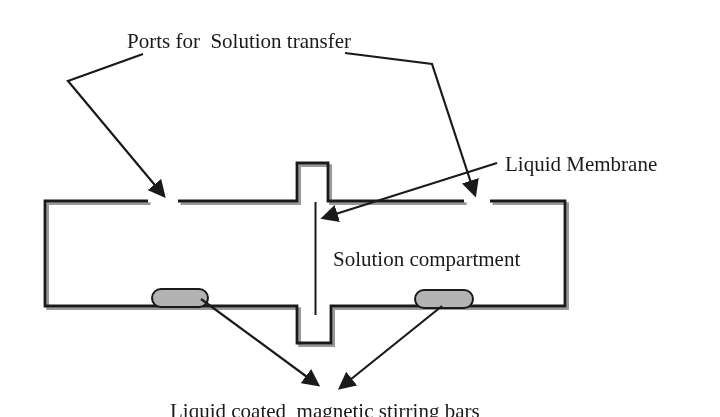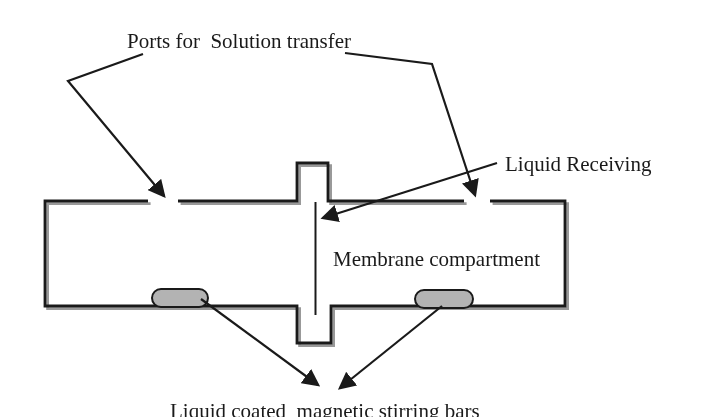--- a/index.html
+++ b/index.html
@@ -56,20 +56,20 @@
 
     <polyline class="pointer" points="143,30 68,57 164,172" marker-end="url(#arrow)"></polyline>
     <polyline class="pointer" points="345,29 432,40 475,171" marker-end="url(#arrow)"></polyline>
     <line class="pointer" x1="497" y1="139" x2="323" y2="194" marker-end="url(#arrow)"></line>
     <line class="pointer" x1="201" y1="275" x2="318" y2="361" marker-end="url(#arrow)"></line>
     <line class="pointer" x1="442" y1="282" x2="340" y2="364" marker-end="url(#arrow)"></line>
   </svg>
 
   <div class="lbl" style="left:127px; top:5px;">Ports for  Solution transfer</div>
 
-  <div class="lbl" style="left:505px; top:128px;">Liquid Receiving</div>
+  <div class="lbl" style="left:505px; top:128px;">Liquid Membrane</div>
 
 
-  <div class="lbl" style="left:333px; top:223px;">Membrane compartment</div>
+  <div class="lbl" style="left:333px; top:223px;">Solution compartment</div>
 
   <div class="lbl" style="left:170px; top:375px;">Liquid coated  magnetic stirring bars</div>
 
 </div>
 
 </body></html>

